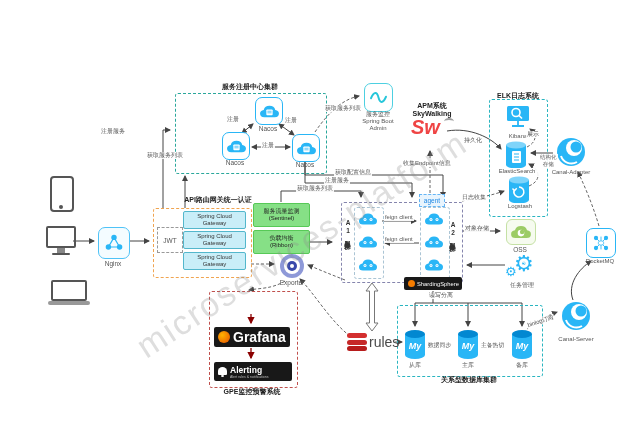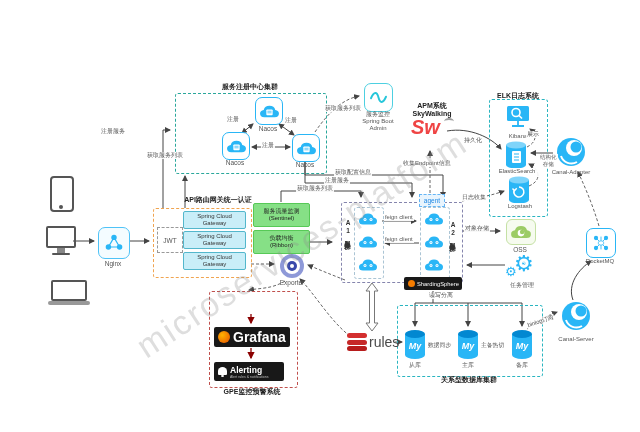--- a/index.html
+++ b/index.html
@@ -391,21 +391,21 @@
 
 <div class="dashedbox" style="left:209px;top:291px;width:87px;height:95px;border:1.2px dashed #c0504d;"></div>
 <div class="lbl title" style="left:220px;top:388px;width:64px;">GPE监控预警系统</div>
 
 
 <div class="blackbar" style="left:214px;top:327px;width:76px;height:20px;">
   <div style="width:12px;height:12px;border-radius:50%;background:radial-gradient(circle at 35% 35%,#ffb300,#e65100);margin-right:3px;"></div>
   <span style="font-size:14px;font-weight:bold;">Grafana</span>
 </div>
 
-<div class="blackbar" style="left:214px;top:362px;width:70px;height:19px;">
+<div class="blackbar" style="left:214px;top:362px;width:78px;height:19px;">
   <div style="margin-right:3px;">
     <div style="width:9px;height:8px;background:#fff;border-radius:50% 50% 12% 12%;"></div>
     <div style="width:3px;height:2px;background:#fff;border-radius:50%;margin:0 auto;"></div>
   </div>
   <div>
     <div style="font-size:8.5px;font-weight:bold;">Alerting</div>
     <div style="font-size:3.5px;color:#bbb;">Alert rules &amp; notifications</div>
   </div>
 </div>
 

